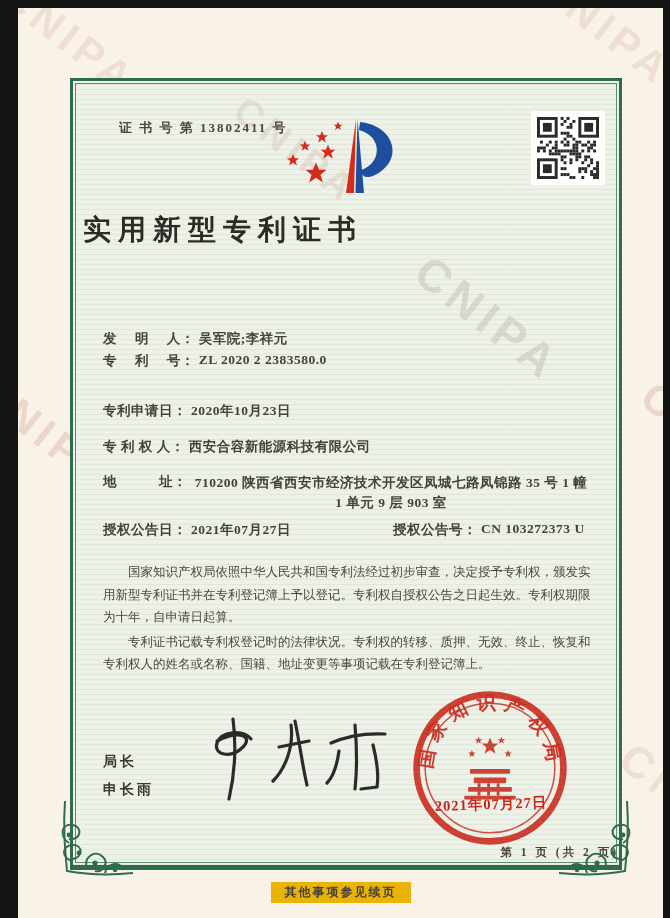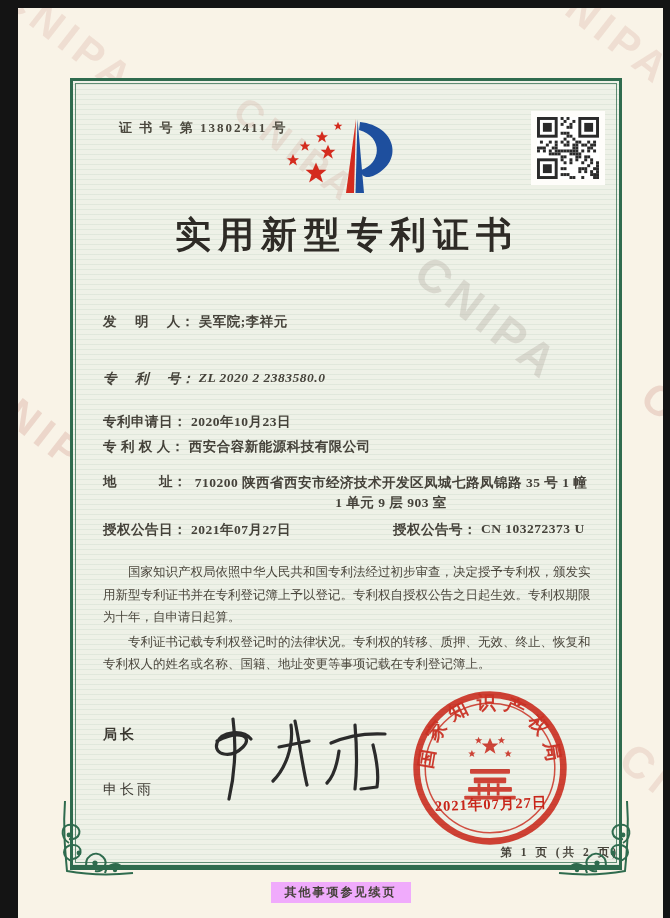--- a/index.html
+++ b/index.html
@@ -34,52 +34,52 @@
   .frame-inner{position:absolute;inset:2px;border:1px solid rgba(47,107,78,.75);pointer-events:none;}
   .wm-in{position:absolute;z-index:1;}
   .cert-no{
     position:absolute;left:46px;top:38px;z-index:3;
     font-size:13px;letter-spacing:2px;color:#4a473d;font-weight:600;
   }
   .logo{position:absolute;left:50%;top:34px;transform:translateX(-50%);z-index:3;}
   .qr-pad{position:absolute;left:458px;top:30px;width:74px;height:74px;background:#fefdfa;z-index:3;
     display:flex;align-items:center;justify-content:center;}
   .title{
-    position:absolute;left:1px;top:130px;width:100%;text-align:center;z-index:3;
-    font-size:36px;font-weight:700;letter-spacing:7px;color:#2e2b26;
+    position:absolute;left:10px;top:130px;width:100%;text-align:left;z-index:3;
+    font-size:28px;font-weight:700;letter-spacing:7px;color:#2e2b26;
   }
   .row{position:absolute;left:30px;z-index:3;display:flex;
     font-size:13.5px;font-weight:600;color:#45423a;letter-spacing:0.5px;}
   .row .lbl{flex:none;}
   .row .val{margin-left:4px;}
   .addr-val{width:400px;line-height:20px;}
   .grant-pair2{position:absolute;left:290px;top:0;display:flex;}
   .body-text{position:absolute;left:30px;top:480px;width:490px;z-index:3;
     font-size:12.5px;line-height:1.80;color:#4b473d;font-weight:500;}
   .body-text p{margin:0 0 2px;text-indent:2em;}
-  .sig-title{position:absolute;left:30px;top:645px;z-index:4;
+  .sig-title{position:absolute;left:30px;top:672px;z-index:4;
     font-size:14px;font-weight:700;letter-spacing:3px;color:#3c3932;font-family:Liberation Mono, monospace;}
   .sig-name{position:absolute;left:30px;top:700px;z-index:4;
-    font-size:14px;font-weight:400;letter-spacing:3px;color:#3c3932;}
+    font-size:14px;font-weight:700;letter-spacing:3px;color:#3c3932;}
   .signature-svg{position:absolute;left:122px;top:630px;z-index:5;}
   .seal{position:absolute;left:336px;top:606px;width:162px;height:162px;z-index:4;
     mix-blend-mode:multiply;opacity:.95;}
   .seal-date{
     position:absolute;left:337px;top:714px;width:162px;text-align:center;z-index:5;
     font-size:14.5px;font-weight:700;color:#c8251a;letter-spacing:1px;
     transform:rotate(-2deg);white-space:nowrap;
   }
   .page-info{position:absolute;left:0;top:764px;width:100%;text-align:right;z-index:3;
     font-size:11.5px;letter-spacing:3px;color:#46433a;font-weight:600;}
   .corner{position:absolute;z-index:6;}
   .corner-bl{left:-16px;bottom:-14px;}
   .corner-br{right:-16px;bottom:-14px;transform:scaleX(-1);}
   .footer-note{
     position:absolute;left:50%;top:874px;transform:translateX(-50%);z-index:3;
-    background:#f0abfc;padding:2px 14px;
+    background:#eab308;padding:2px 14px;
     font-size:12px;font-weight:600;letter-spacing:2px;color:#45413a;
   }
 </style>
 </head>
 <body>
 
 <div class="paper">
 
   <span class="wm wm-pink" style="left:-28px;top:6px;font-size:42px;">CNIPA</span>
   <span class="wm wm-pink" style="left:508px;top:-4px;font-size:42px;">CNIPA</span>
@@ -230,29 +230,29 @@
         <g fill="#2a2a2a">
           <rect x="2" y="2" width="3" height="3"></rect>
           <rect x="16" y="2" width="3" height="3"></rect>
           <rect x="2" y="16" width="3" height="3"></rect>
         </g>
       </svg>
     </div>
 
     <div class="title">实用新型专利证书</div>
 
-    <div class="row" style="top:232px;">
+    <div class="row" style="top:249px;">
       <span class="lbl">发　 明　 人：</span>
       <span class="val">吴军院;李祥元</span>
     </div>
-    <div class="row" style="top:289px;font-style:italic;">
+    <div class="row" style="top:271px;">
       <span class="lbl">专　 利　 号：</span>
       <span class="val">ZL 2020 2 2383580.0</span>
     </div>
-    <div class="row" style="top:332px;">
+    <div class="row" style="top:321px;">
       <span class="lbl">专利申请日：</span>
       <span class="val">2020年10月23日</span>
     </div>
     <div class="row" style="top:357px;text-align:right;">
       <span class="lbl">专 利 权 人：</span>
       <span class="val">西安合容新能源科技有限公司</span>
     </div>
     <div class="row" style="top:392px;text-align:center;">
       <span class="lbl">地　　　址：</span>
       <span class="val addr-val">710200 陕西省西安市经济技术开发区凤城七路凤锦路 35 号 1 幢 1 单元 9 层 903 室</span>

